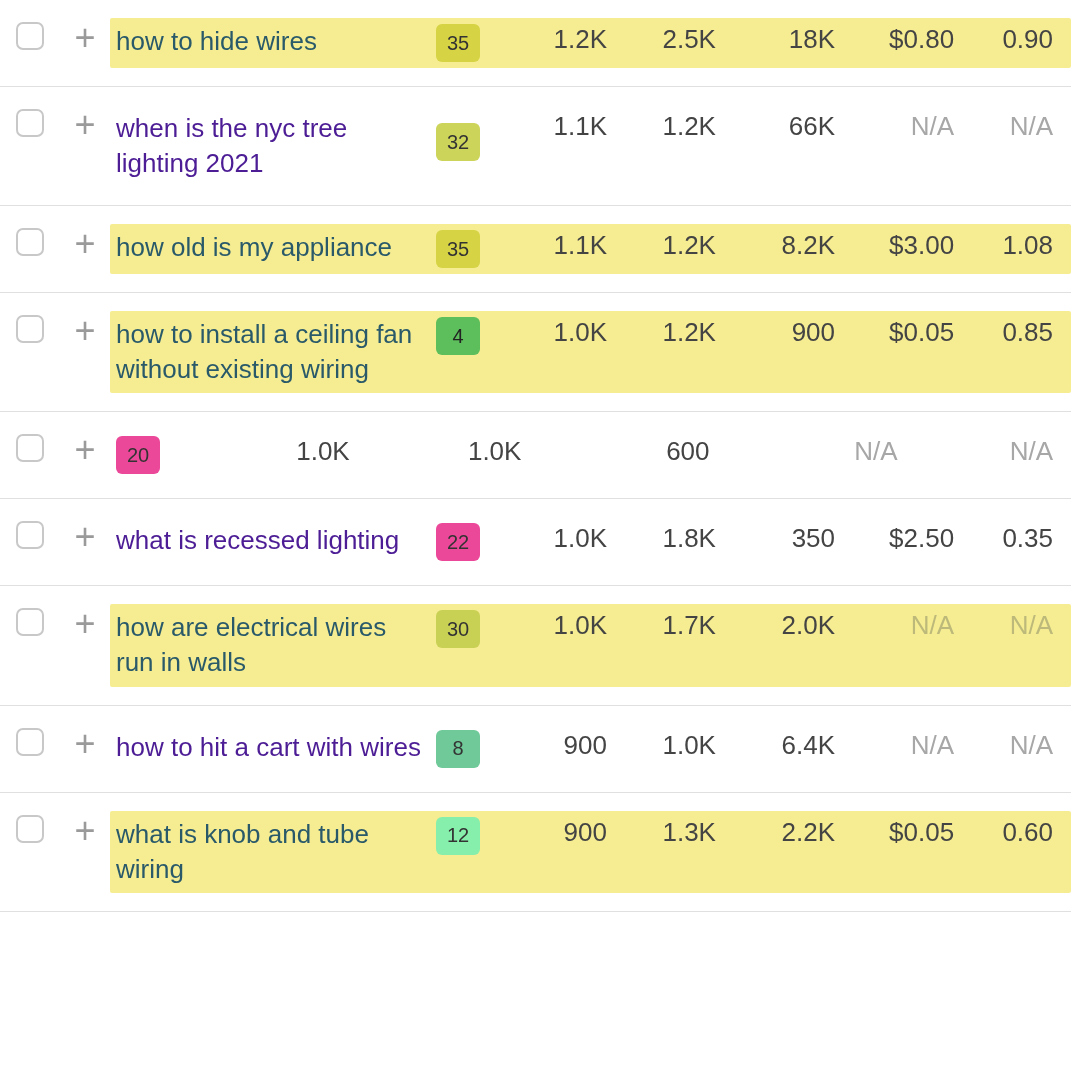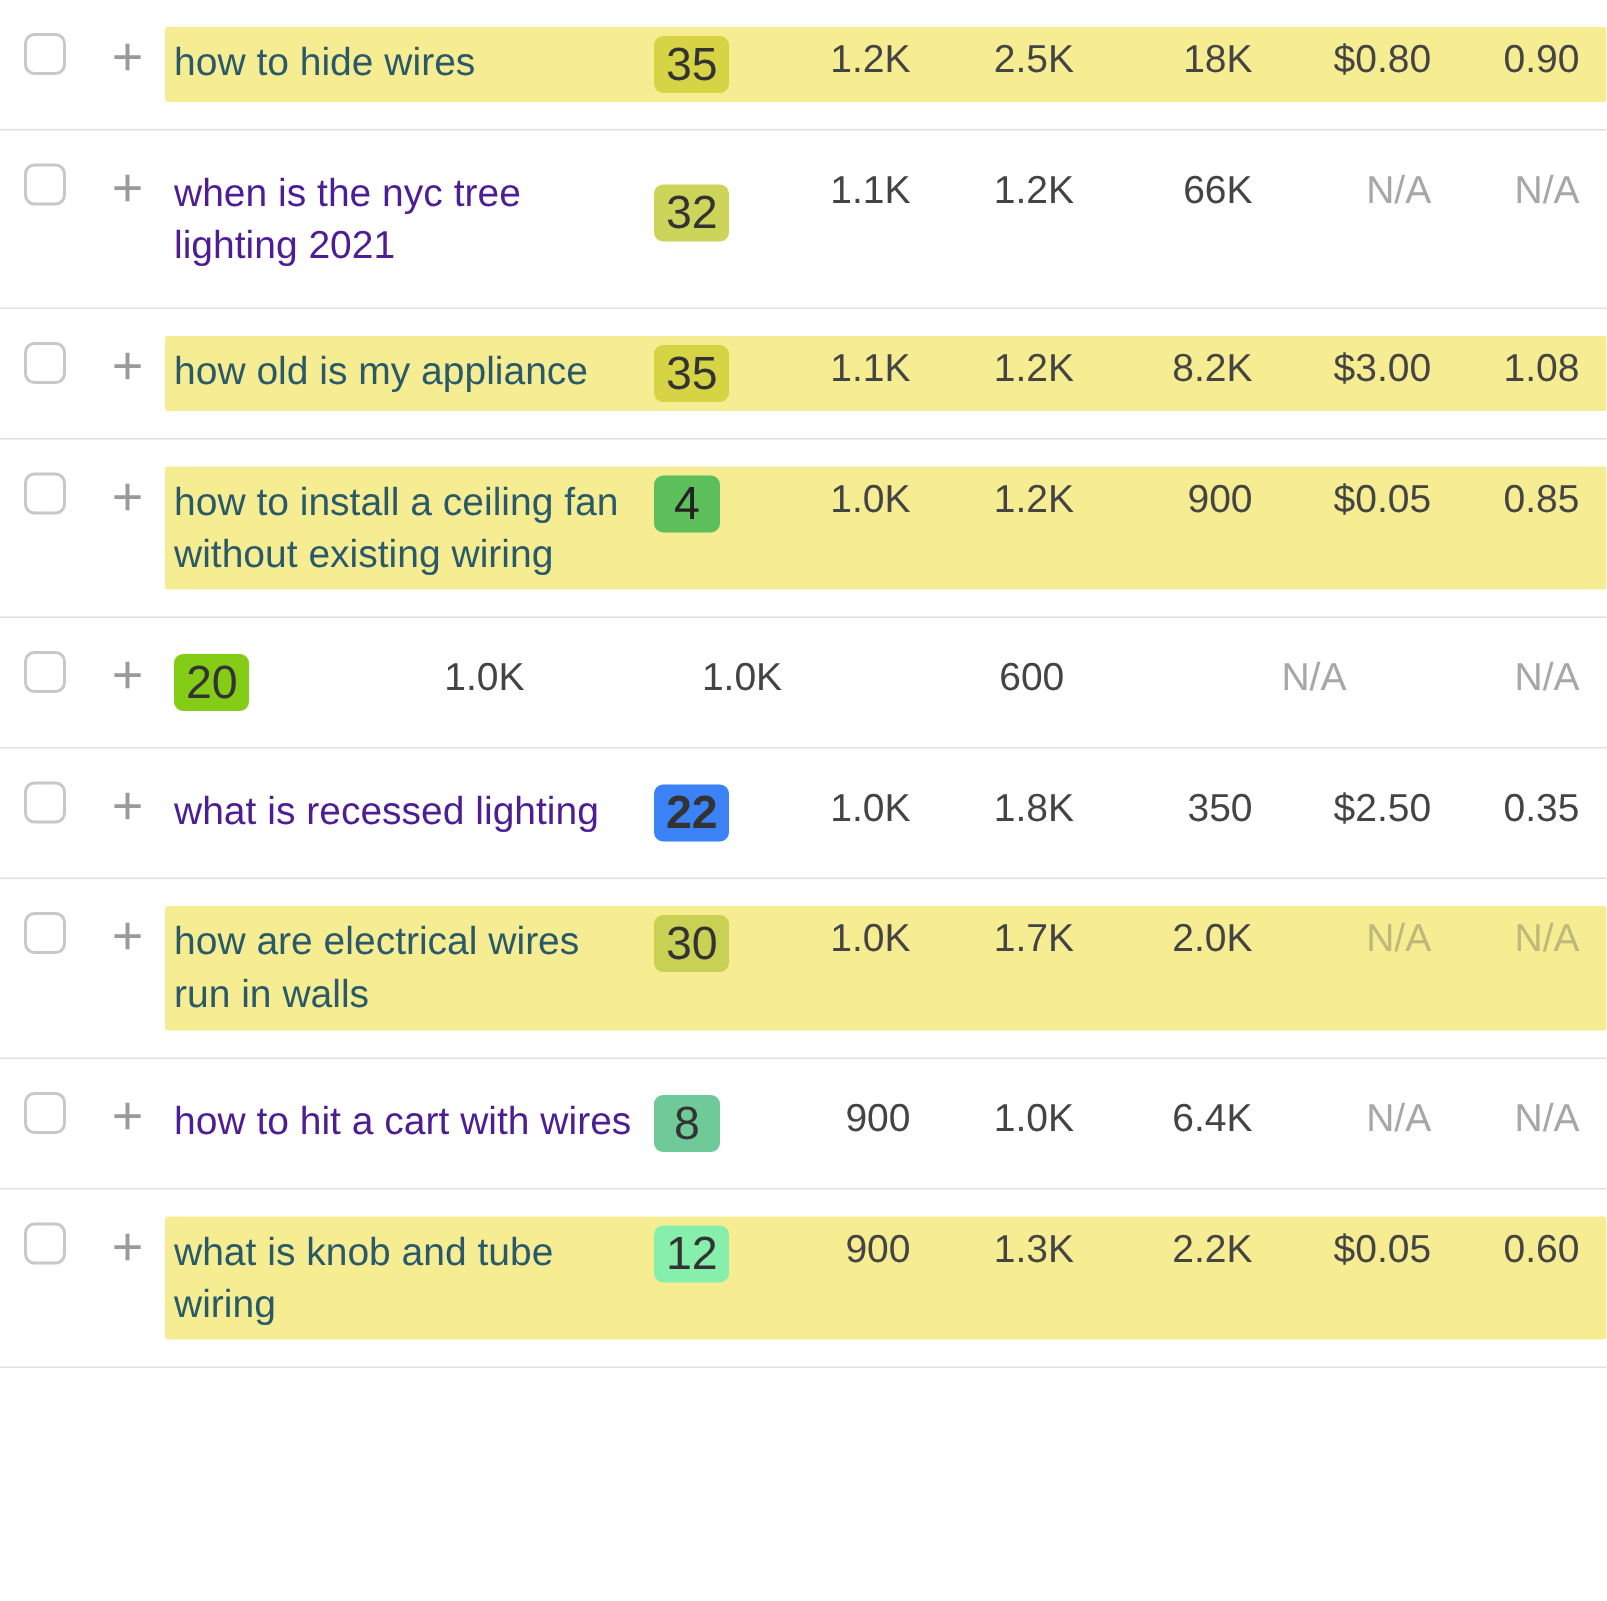--- a/index.html
+++ b/index.html
@@ -89,29 +89,29 @@
       align-items: flex-start;
     }
     .badge {
       display: inline-flex;
       align-items: center;
       justify-content: center;
       min-width: 44px;
       height: 38px;
       border-radius: 6px;
       font-weight: 400;
-      font-size: 31px;
+      font-size: 20px;
       color: #333;
       padding: 0 8px;
     }
     .badge-35 { background: #d6d344; }
     .badge-32 { background: #ccd45a; margin-top: 12px; }
     .badge-30 { background: #c9d154; }
-    .badge-22 { background: #3b82f6; font-weight: bold; }
-    .badge-20 { background: #84cc16; }
+    .badge-22 { background: #ec4899; }
+    .badge-20 { background: #ec4899; }
     .badge-12 { background: #86efac; }
     .badge-8  { background: #6fc999; }
     .badge-4  { background: #5cbf5c; color: #222; }
     .col-num {
       flex: 1;
       text-align: right;
       color: #444;
       padding-right: 8px;
       white-space: nowrap;
     }

